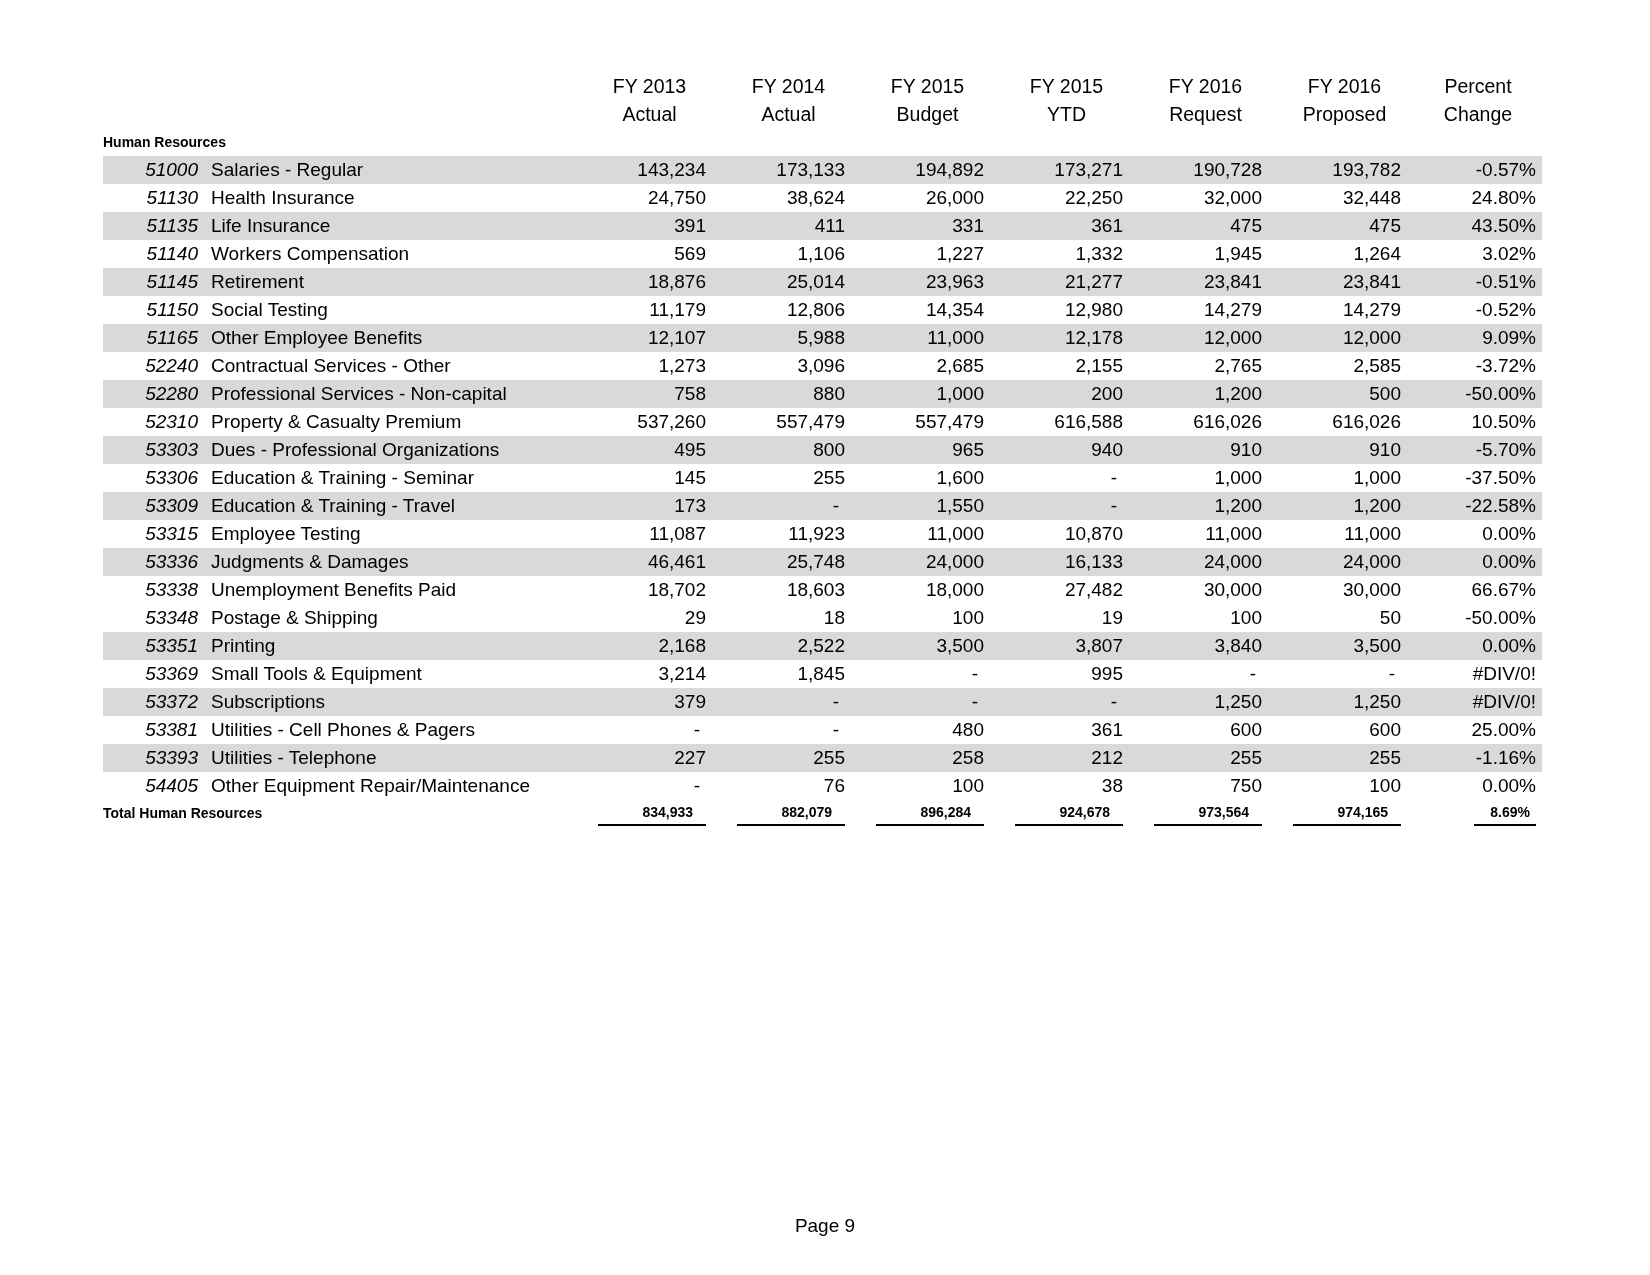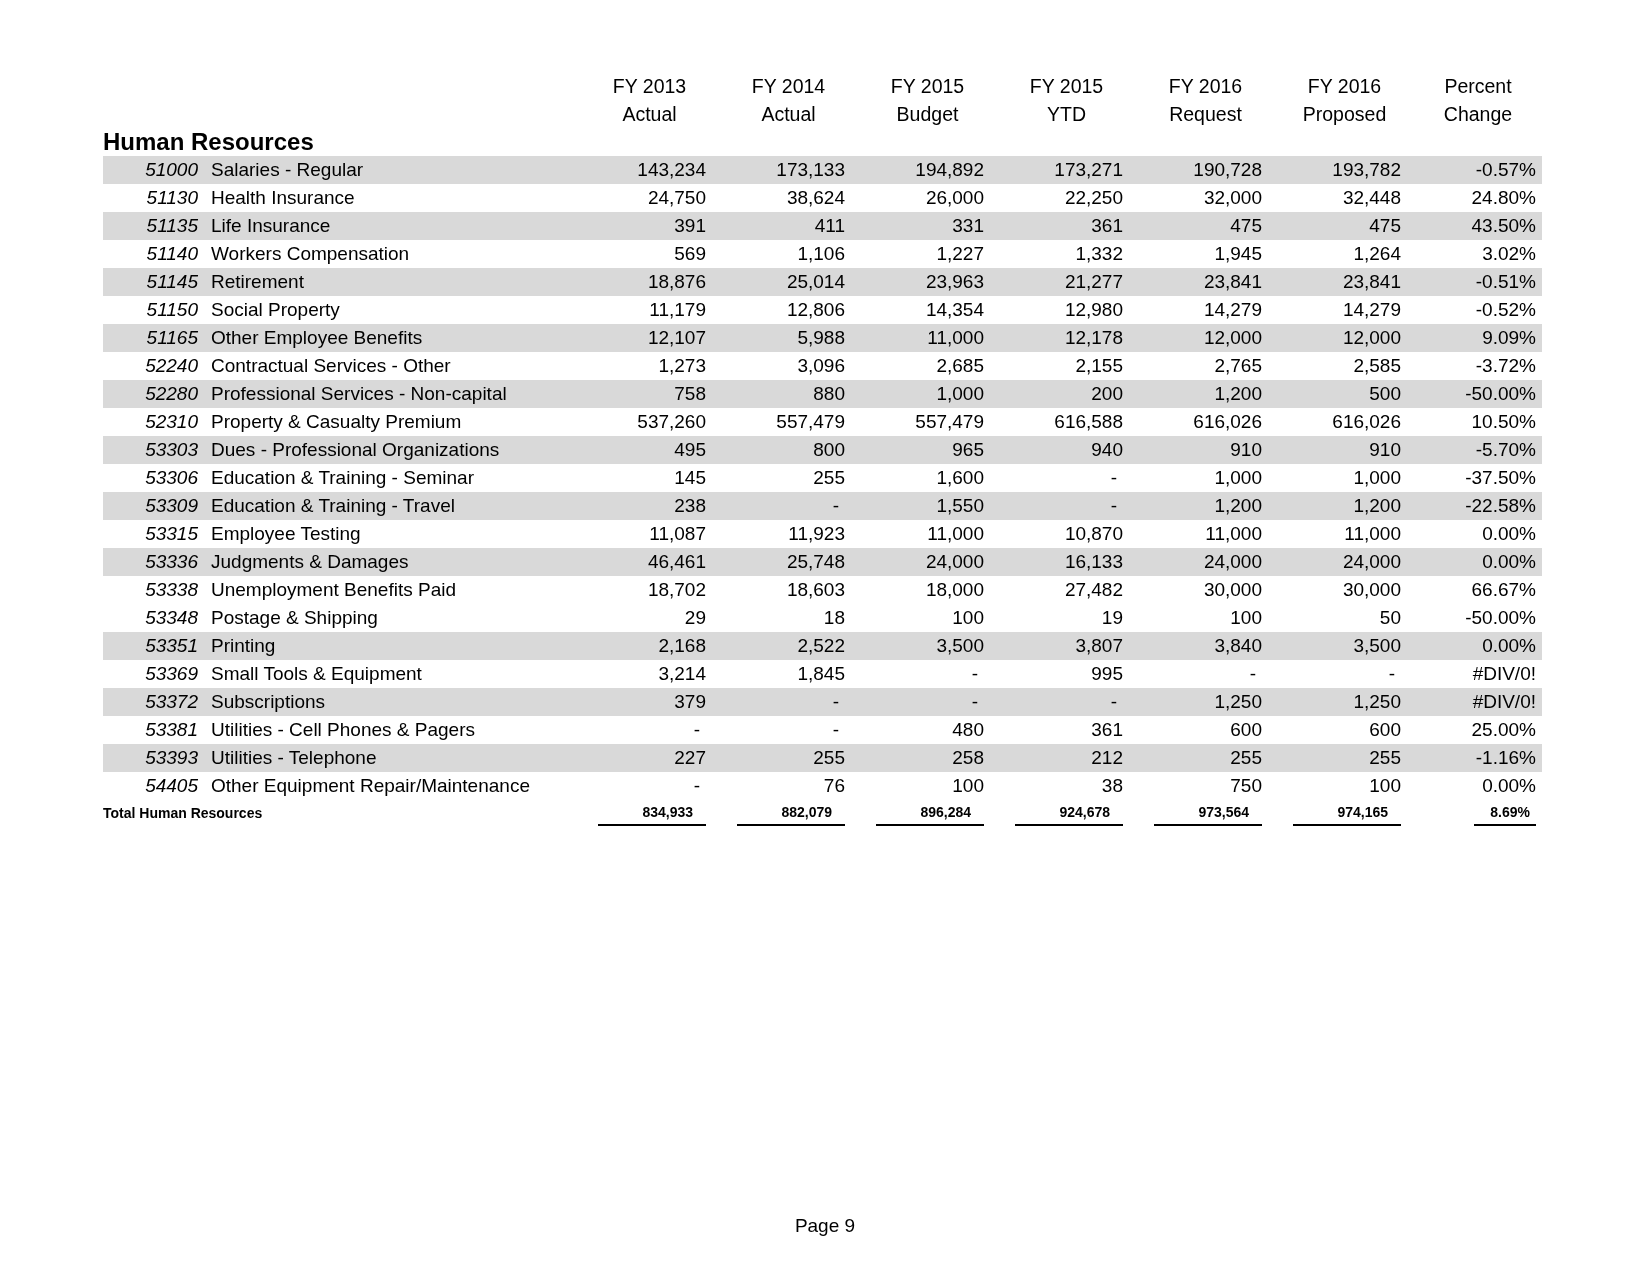--- a/index.html
+++ b/index.html
@@ -33,21 +33,21 @@
     font-weight: normal;
     font-size: 19.5px;
     text-align: center;
     padding: 0;
     vertical-align: top;
   }
   .hdr-line { display: block; height: 28px; line-height: 28px; }
 
   tr.section-row td {
     font-weight: bold;
-    font-size: 24px;
+    font-size: 14px;
     height: 28px;
     line-height: 28px;
     text-align: left;
   }
 
   tr.data-row { height: 28px; }
   tr.data-row td { font-size: 19px; line-height: 28px; }
   tr.data-row.striped td { background: #d9d9d9; }
 
   td.label-cell { text-align: left; white-space: nowrap; overflow: hidden; margin-left: 47px; }
@@ -185,21 +185,21 @@
             <td class="label-cell"><span class="code">51145</span><span class="name">Retirement</span></td>
             <td class="num">18,876</td>
             <td class="num">25,014</td>
             <td class="num">23,963</td>
             <td class="num">21,277</td>
             <td class="num">23,841</td>
             <td class="num">23,841</td>
             <td class="pct">-0.51%</td>
           </tr>
           <tr class="data-row">
-            <td class="label-cell"><span class="code">51150</span><span class="name">Social Property</span></td>
+            <td class="label-cell"><span class="code">51150</span><span class="name">Social Testing</span></td>
             <td class="num">11,179</td>
             <td class="num">12,806</td>
             <td class="num">14,354</td>
             <td class="num">12,980</td>
             <td class="num">14,279</td>
             <td class="num">14,279</td>
             <td class="pct">-0.52%</td>
           </tr>
           <tr class="data-row striped">
             <td class="label-cell"><span class="code">51165</span><span class="name">Other Employee Benefits</span></td>
@@ -256,21 +256,21 @@
             <td class="num">145</td>
             <td class="num">255</td>
             <td class="num">1,600</td>
             <td class="num dash">-</td>
             <td class="num">1,000</td>
             <td class="num">1,000</td>
             <td class="pct">-37.50%</td>
           </tr>
           <tr class="data-row striped">
             <td class="label-cell"><span class="code">53309</span><span class="name">Education &amp; Training - Travel</span></td>
-            <td class="num">238</td>
+            <td class="num">173</td>
             <td class="num dash">-</td>
             <td class="num">1,550</td>
             <td class="num dash">-</td>
             <td class="num">1,200</td>
             <td class="num">1,200</td>
             <td class="pct">-22.58%</td>
           </tr>
           <tr class="data-row">
             <td class="label-cell"><span class="code">53315</span><span class="name">Employee Testing</span></td>
             <td class="num">11,087</td>

